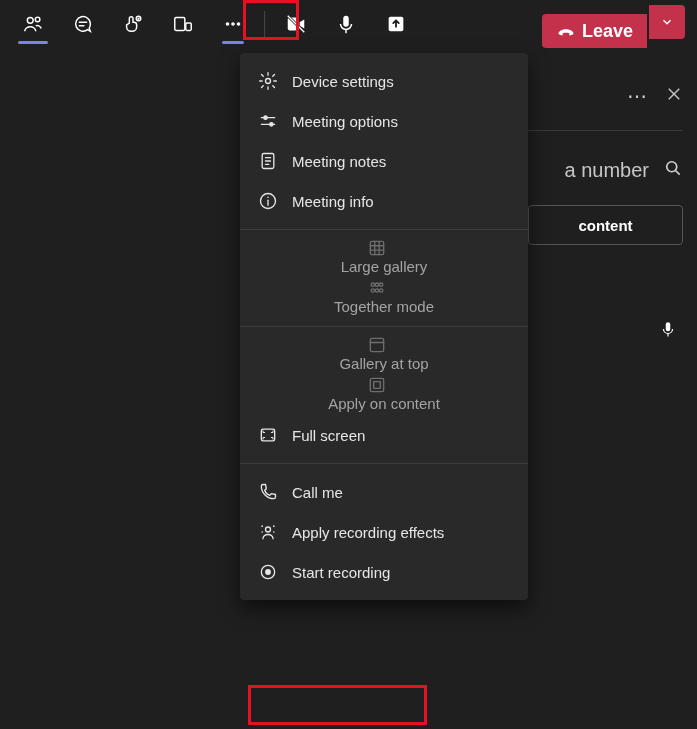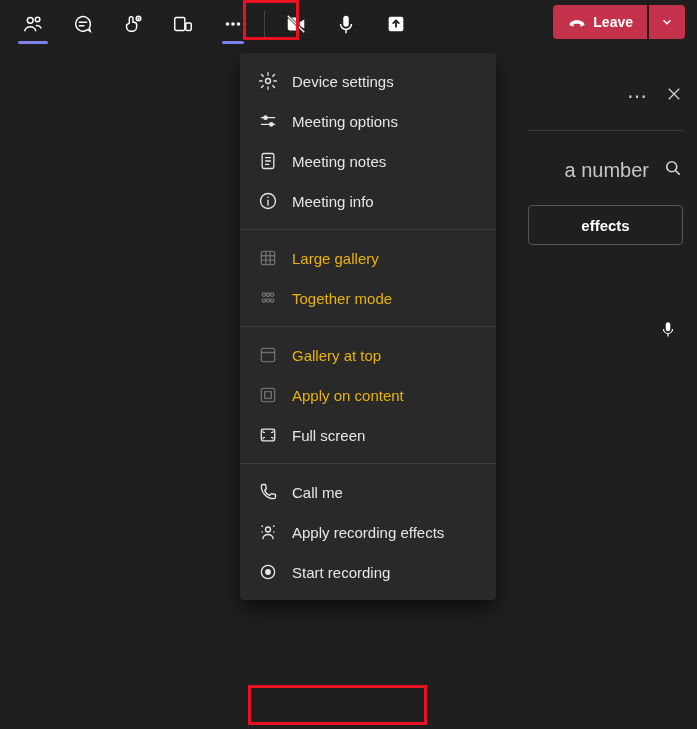--- a/index.html
+++ b/index.html
@@ -57,41 +57,42 @@
     display: flex;
   }
   .leave-btn {
     background: #c4314b;
     color: #fff;
     height: 34px;
     display: flex;
     align-items: center;
     padding: 0 14px;
     border-radius: 4px 0 0 4px;
-    font-size: 14px;
+    font-size: 18px;
     font-weight: 600;
     cursor: pointer;
+    margin-top: 9px;
   }
   .leave-btn svg { width: 20px; height: 20px; margin-right: 6px; }
   .leave-dd {
     background: #c4314b;
     width: 36px;
     height: 34px;
     display: flex;
     align-items: center;
     justify-content: center;
     border-radius: 0 4px 4px 0;
     margin-left: 2px;
     cursor: pointer;
   }
   .dropdown {
     position: absolute;
     left: 240px;
     top: 53px;
-    width: 256px;
+    width: 288px;
     background: #292929;
     border-radius: 4px;
     box-shadow: 0 8px 20px rgba(0,0,0,0.6);
     z-index: 10;
   }
   .dd-section {
     padding: 8px 0;
   }
   .dd-sep {
     height: 1px;
@@ -101,22 +102,23 @@
     display: flex;
     align-items: center;
     height: 40px;
     padding: 0 18px;
     cursor: pointer;
     color: #e6e6e6;
     font-size: 15px;
     position: relative;
   }
   .dd-item.disabled {
-    color: #eab308;
+    color: #a3a3a3;
     cursor: default;
+    flex-direction: column;
   }
   .dd-icon {
     width: 20px;
     height: 20px;
     margin-right: 14px;
     display: flex;
     align-items: center;
     justify-content: center;
     flex-shrink: 0;
   }
@@ -407,21 +409,21 @@
 <div class="search-row">
   <span>a number</span>
   <span>
     <svg viewBox="0 0 24 24" width="20" height="20" fill="none" stroke="#d0d0d0" stroke-width="2">
         <circle cx="10.5" cy="10.5" r="6"></circle>
         <line x1="20" y1="20" x2="15" y2="15"></line>
       </svg>
   </span>
 </div>
 <button class="invite-btn">
-  <span>effects</span>
+  <span>content</span>
 </button>
 <div class="mic-side">
   <svg viewBox="0 0 24 24" width="18" height="18" fill="#fff">
       <rect x="9" y="3" width="6" height="12" rx="3"></rect>
       <path d="M6 12a6 6 0 0 0 12 0" fill="none" stroke="#fff" stroke-width="1.6"></path>
       <line x1="12" y1="18" x2="12" y2="22" stroke="#fff" stroke-width="1.6"></line>
     </svg>
 </div>
 
 </body></html>

